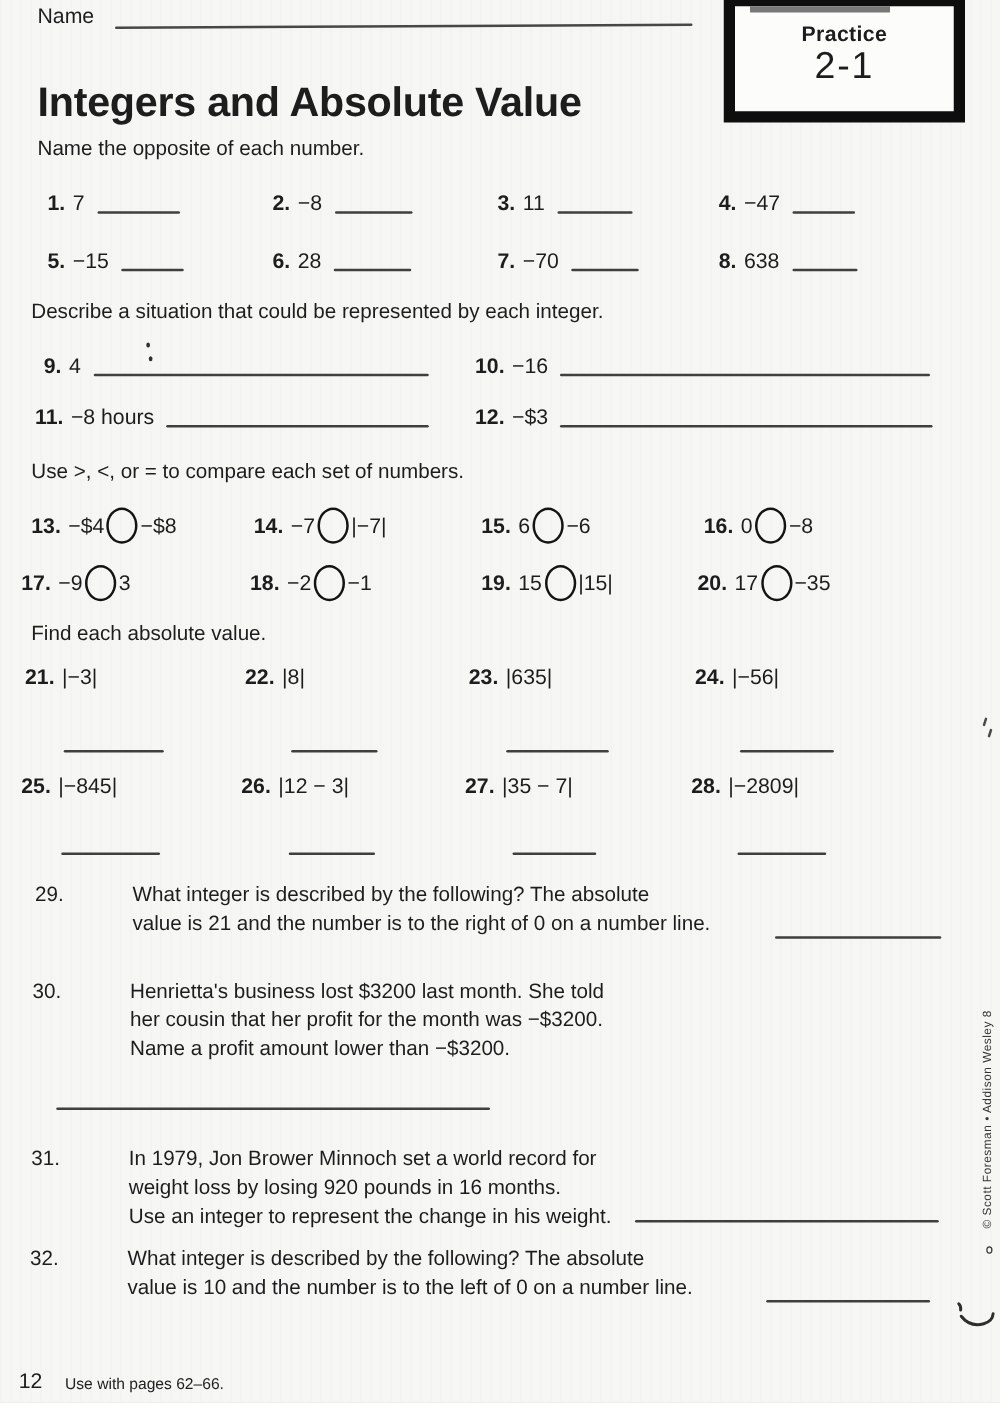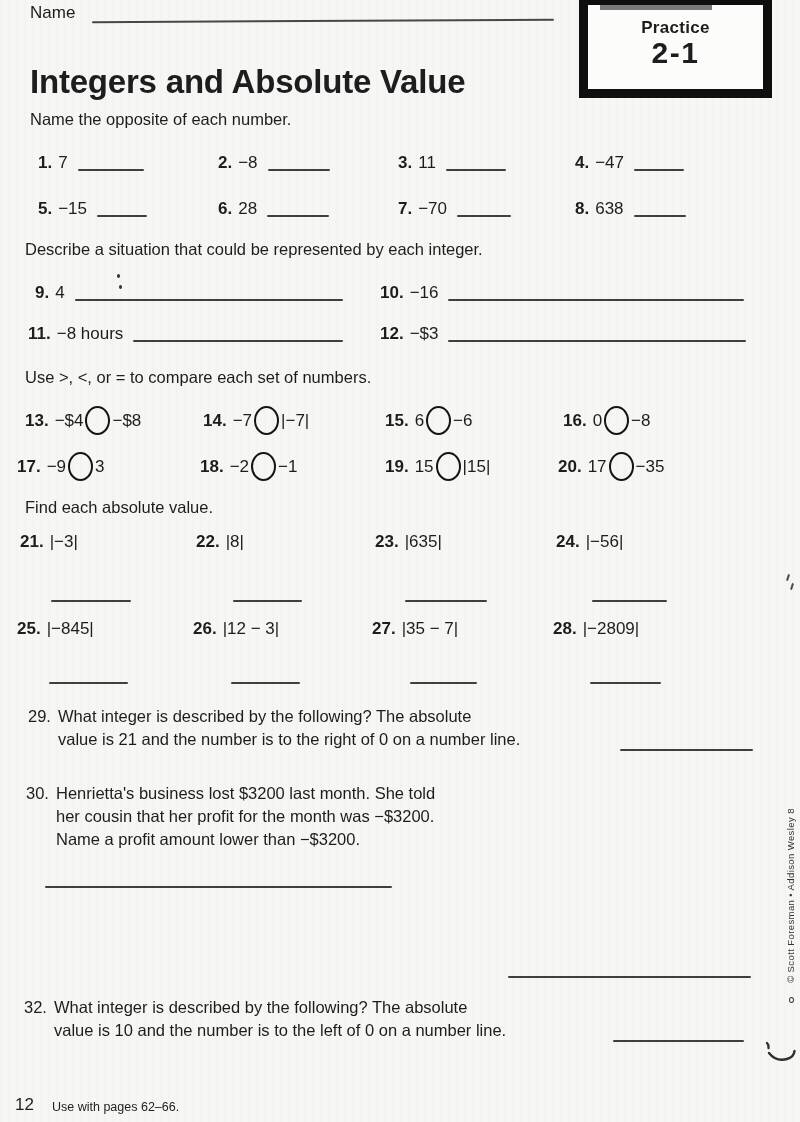--- a/index.html
+++ b/index.html
@@ -8,36 +8,36 @@
   .page::before{content:"";position:absolute;inset:0;pointer-events:none;
         background:repeating-linear-gradient(90deg,rgba(0,0,0,0.013) 0 2px,transparent 2px 8px);}
   
   .name-label{position:absolute;left:30px;top:3px;font-size:17px;}
   .name-rule{position:absolute;left:92px;top:20px;width:462px;height:2px;background:#474747;
         transform:rotate(-0.3deg);border-radius:1px;}
   .practice-box{position:absolute;left:579px;top:0;width:193px;height:98px;box-sizing:border-box;
         background:#fcfcfb;border:9px solid #0e0e0e;border-top-width:5px;text-align:center;}
   .practice-smudge{position:absolute;left:12px;top:0px;width:112px;height:5px;background:#787878;}
   .practice-label{margin-top:13px;font-size:17px;font-weight:700;letter-spacing:.3px;}
-  .practice-number{font-size:30px;font-weight:700;letter-spacing:1.5px;margin-top:-2px;}
+  .practice-number{font-size:30px;font-weight:400;letter-spacing:1.5px;margin-top:-2px;}
   .title{position:absolute;left:30px;top:63px;font-size:33px;font-weight:700;letter-spacing:-.2px;}
   
   .instr{position:absolute;font-size:16.5px;white-space:nowrap;}
   
   .prob{position:absolute;font-size:17px;white-space:nowrap;}
   .pnum{font-weight:700;margin-right:6px;}
   .blank{display:inline-block;height:2px;background:#3f3f3f;vertical-align:-3px;margin-left:10px;border-radius:1px;}
   .cmp{display:flex;align-items:center;}
   .circle{display:inline-block;width:25px;height:29px;border:2.5px solid #141414;border-radius:50%;
         margin:0 2px;flex:none;box-sizing:border-box;}
   .rule{position:absolute;height:2px;background:#3f3f3f;border-radius:1px;}
   
   .wp{position:absolute;display:flex;font-size:16.5px;line-height:23px;}
   .wp-num{font-weight:400;width:30px;flex:none;}
-  .wp-text div{white-space:nowrap;}
+  .wp-text div{white-space:nowrap;margin-left:48px;}
   
   .footer-num{position:absolute;left:15px;top:1095px;font-size:17px;font-weight:400;}
   .footer-note{position:absolute;left:52px;top:1100px;font-size:12.5px;color:#222;}
   
   .side-text{position:absolute;left:640px;top:890px;width:300px;text-align:center;font-size:9.5px;
         color:#333;letter-spacing:.4px;transform:rotate(-90deg);white-space:nowrap;}
   
   .dot{position:absolute;background:#2f2f2f;border-radius:50%;}
   .tick{position:absolute;width:2px;height:7px;background:#4a4a4a;transform:rotate(18deg);border-radius:1px;}
   .mini-o{position:absolute;left:789px;top:997px;width:5px;height:6px;border:1.5px solid #3a3a3a;
@@ -163,20 +163,28 @@
   <div class="wp" style="left:26px;top:782px">
     <span class="wp-num">30.</span>
     <div class="wp-text">
       <div>Henrietta's business lost $3200 last month. She told</div>
       <div>her cousin that her profit for the month was −$3200.</div>
       <div>Name a profit amount lower than −$3200.</div>
     </div>
   </div>
   <span class="rule" style="left:45px;top:886px;width:347px"></span>
 
+  <div class="wp" style="left:25px;top:916px">
+    <span class="wp-num">31.</span>
+    <div class="wp-text">
+      <div>In 1979, Jon Brower Minnoch set a world record for</div>
+      <div>weight loss by losing 920 pounds in 16 months.</div>
+      <div>Use an integer to represent the change in his weight.</div>
+    </div>
+  </div>
   <span class="rule" style="left:508px;top:976px;width:243px"></span>
 
   <div class="wp" style="left:24px;top:996px">
     <span class="wp-num">32.</span>
     <div class="wp-text">
       <div>What integer is described by the following? The absolute</div>
       <div>value is 10 and the number is to the left of 0 on a number line.</div>
     </div>
   </div>
   <span class="rule" style="left:613px;top:1040px;width:131px"></span>

